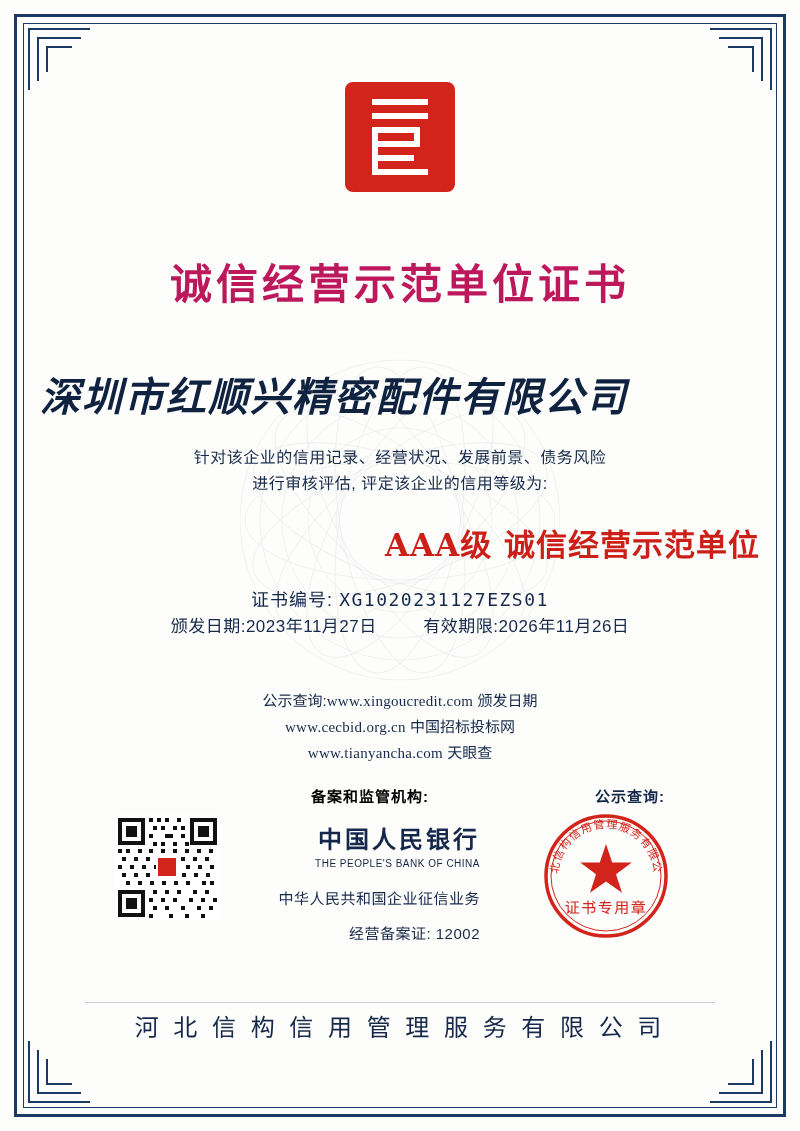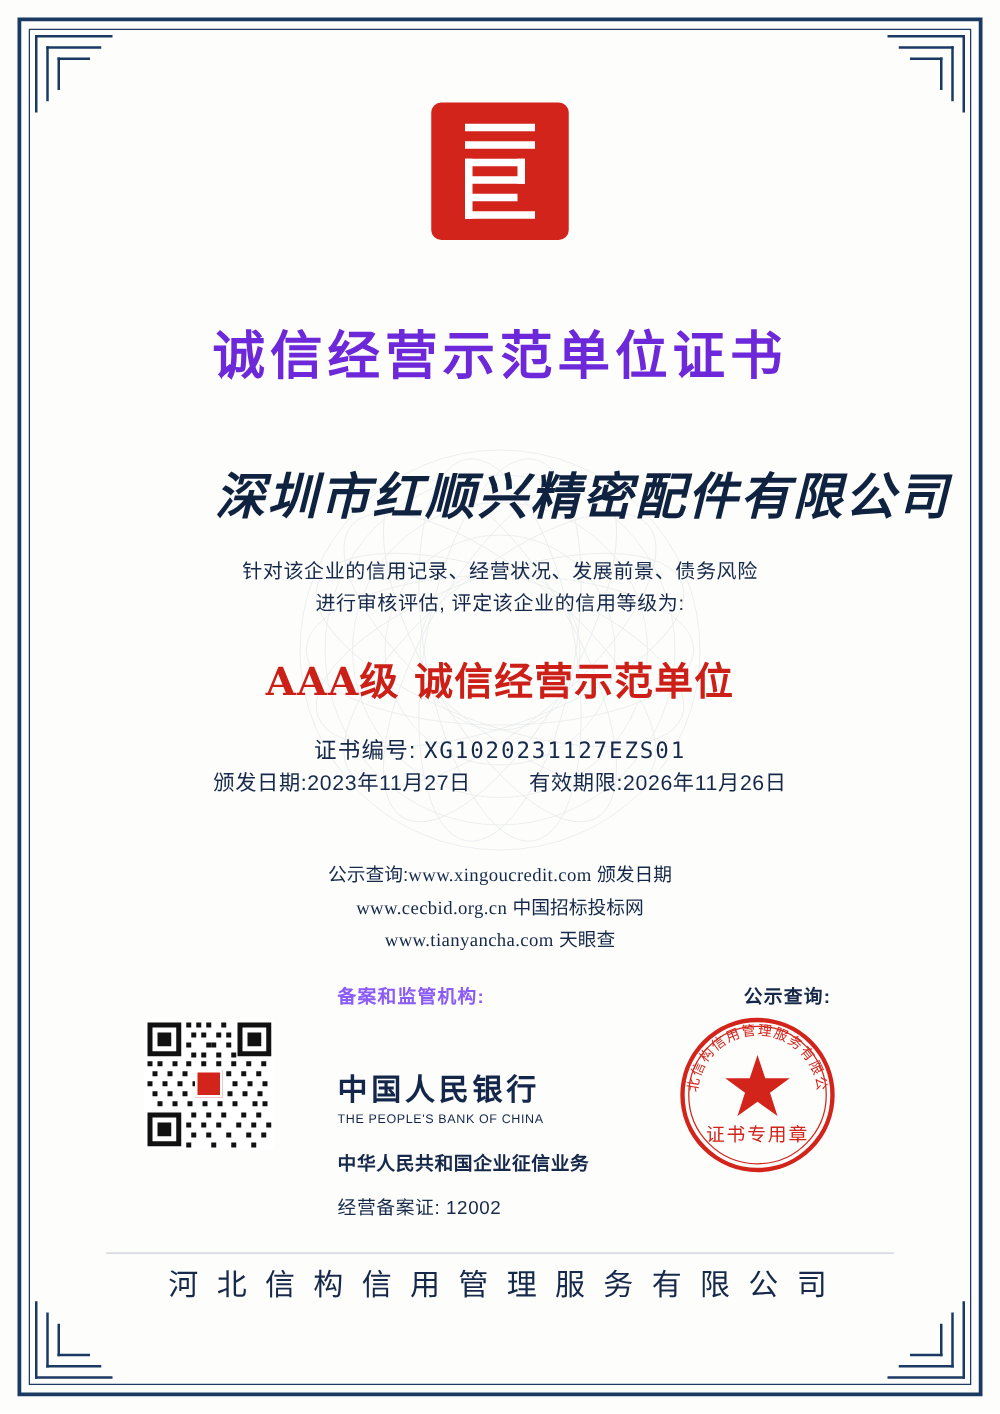--- a/index.html
+++ b/index.html
@@ -122,40 +122,40 @@
   }
 
   .title {
     position: absolute;
     left: 0; right: 0;
     top: 210px;
     text-align: center;
     font-size: 42px;
     font-weight: bold;
     letter-spacing: 4px;
-    color: #6d28d9;
+    color: #be185d;
     font-family: "DejaVu Sans", "Liberation Sans", sans-serif;
   }
 
   .hereby {
     position: absolute;
     left: 0; right: 0;
     top: 290px;
     text-align: center;
     font-size: 15px;
     letter-spacing: 3px;
     color: #15294a;
     font-weight: bold;
   }
 
   .company {
     position: absolute;
     left: 0; right: 0;
     top: 325px;
-    text-align: right;
+    text-align: left;
     font-size: 40px;
     font-weight: bold;
     font-style: italic;
     letter-spacing: 2px;
     color: #0f2240;
     font-family: "DejaVu Serif", "Liberation Serif", serif;
   }
 
   .desc {
     position: absolute;
@@ -165,21 +165,21 @@
     font-size: 16px;
     line-height: 26px;
     letter-spacing: 0.5px;
     color: #16294a;
   }
 
   .grade {
     position: absolute;
     left: 0; right: 0;
     top: 480px;
-    text-align: center;
+    text-align: right;
     font-size: 31px;
     font-weight: bold;
     color: #cc1f17;
     letter-spacing: 1px;
     font-family: "DejaVu Serif", "Liberation Serif", serif;
   }
 
   .cert-no {
     position: absolute;
     left: 0; right: 0;
@@ -222,24 +222,24 @@
   .org-labels {
     position: absolute;
     left: 0; right: 0;
     top: 745px;
     height: 22px;
   }
   .org-label-left {
     position: absolute;
     left: 230px;
     width: 200px;
-    text-align: left;
+    text-align: center;
     font-size: 15px;
     font-weight: bold;
-    color: #8b5cf6;
+    color: #000000;
     letter-spacing: 1px;
   }
   .org-label-right {
     position: absolute;
     left: 500px;
     width: 180px;
     text-align: center;
     font-size: 15px;
     font-weight: bold;
     color: #16294a;
@@ -259,43 +259,42 @@
     left: 41px; top: 41px;
     width: 22px; height: 22px;
     background: #d2241b;
     border: 2px solid #fff;
     box-sizing: border-box;
   }
 
   .bank {
     position: absolute;
     left: 230px;
-    top: 812px;
+    top: 780px;
     width: 210px;
-    text-align: left;
+    text-align: right;
   }
   .bank .bank-cn {
     font-size: 24px;
     font-weight: bold;
     letter-spacing: 3px;
     color: #14274a;
     font-family: "DejaVu Serif", "Liberation Serif", serif;
   }
   .bank .bank-en {
     margin-top: 3px;
     font-size: 10px;
     letter-spacing: 0.5px;
     color: #14274a;
   }
   .bank .bank-line1 {
     margin-top: 18px;
     font-size: 15px;
     color: #16294a;
     letter-spacing: 0.5px;
-    font-weight: bold;
   }
   .bank .bank-line2 {
     margin-top: 14px;
     font-size: 15px;
     color: #16294a;
     letter-spacing: 0.5px;
   }
 
   .seal {
     position: absolute;

